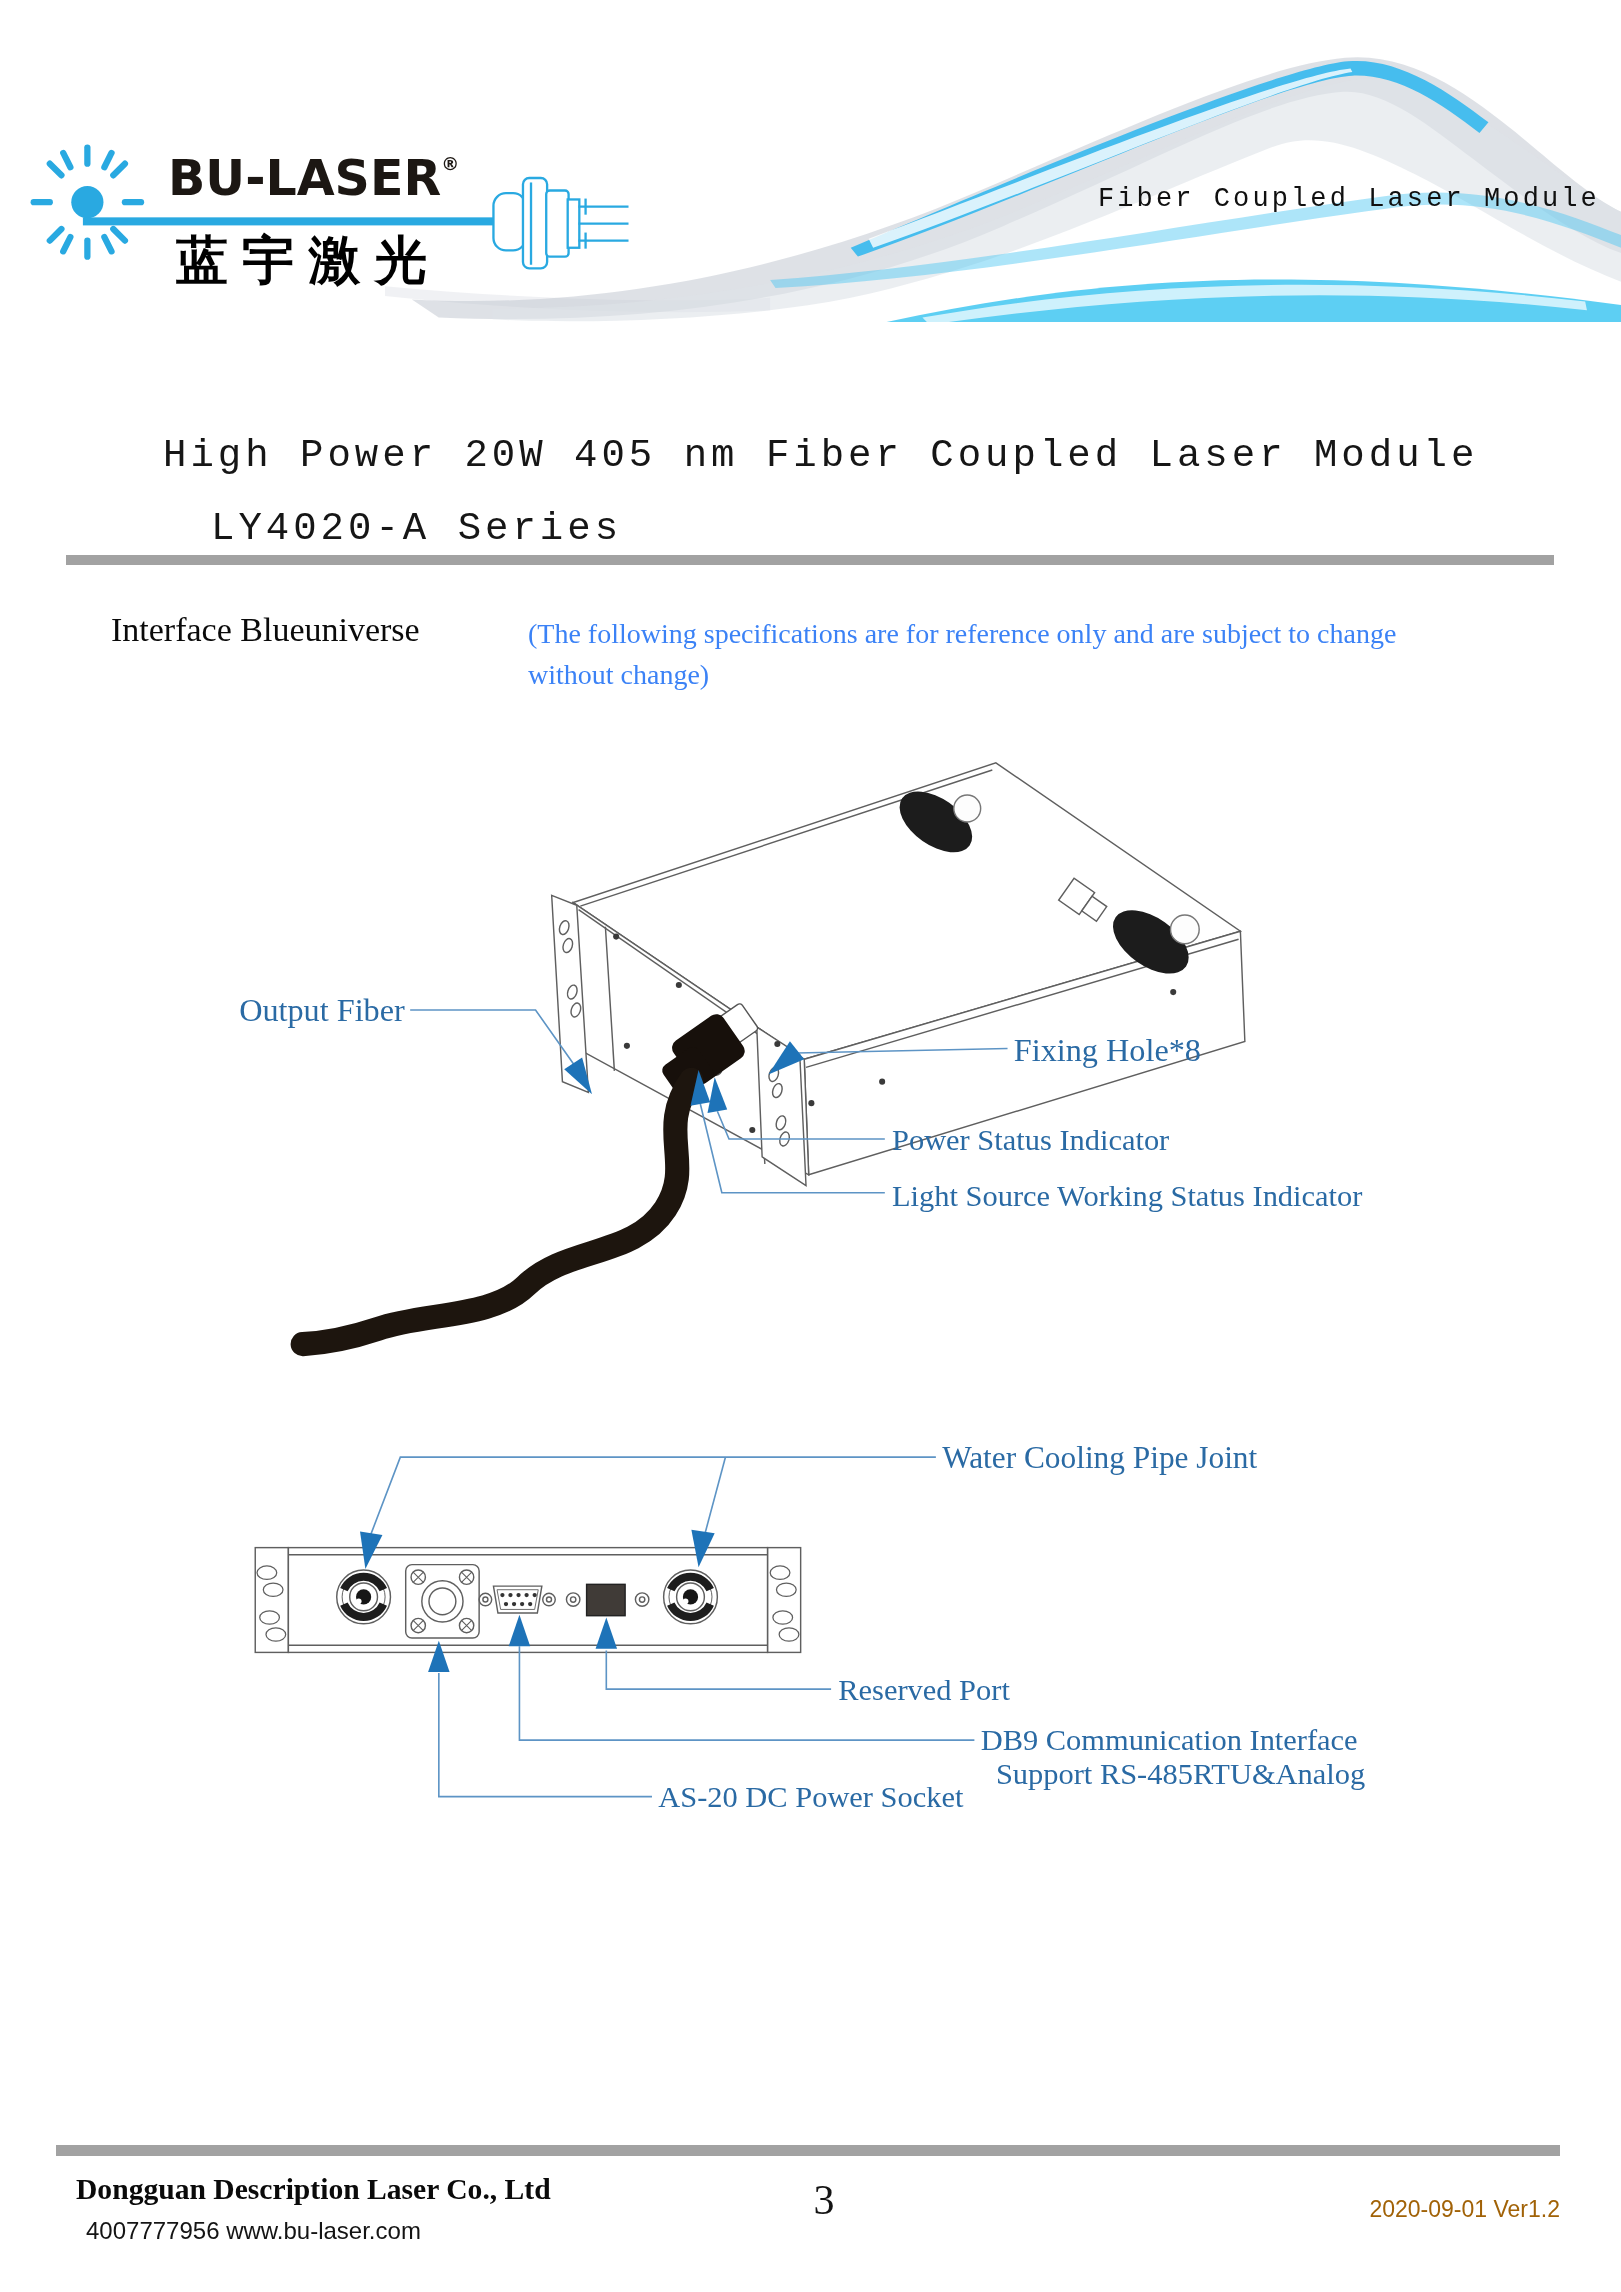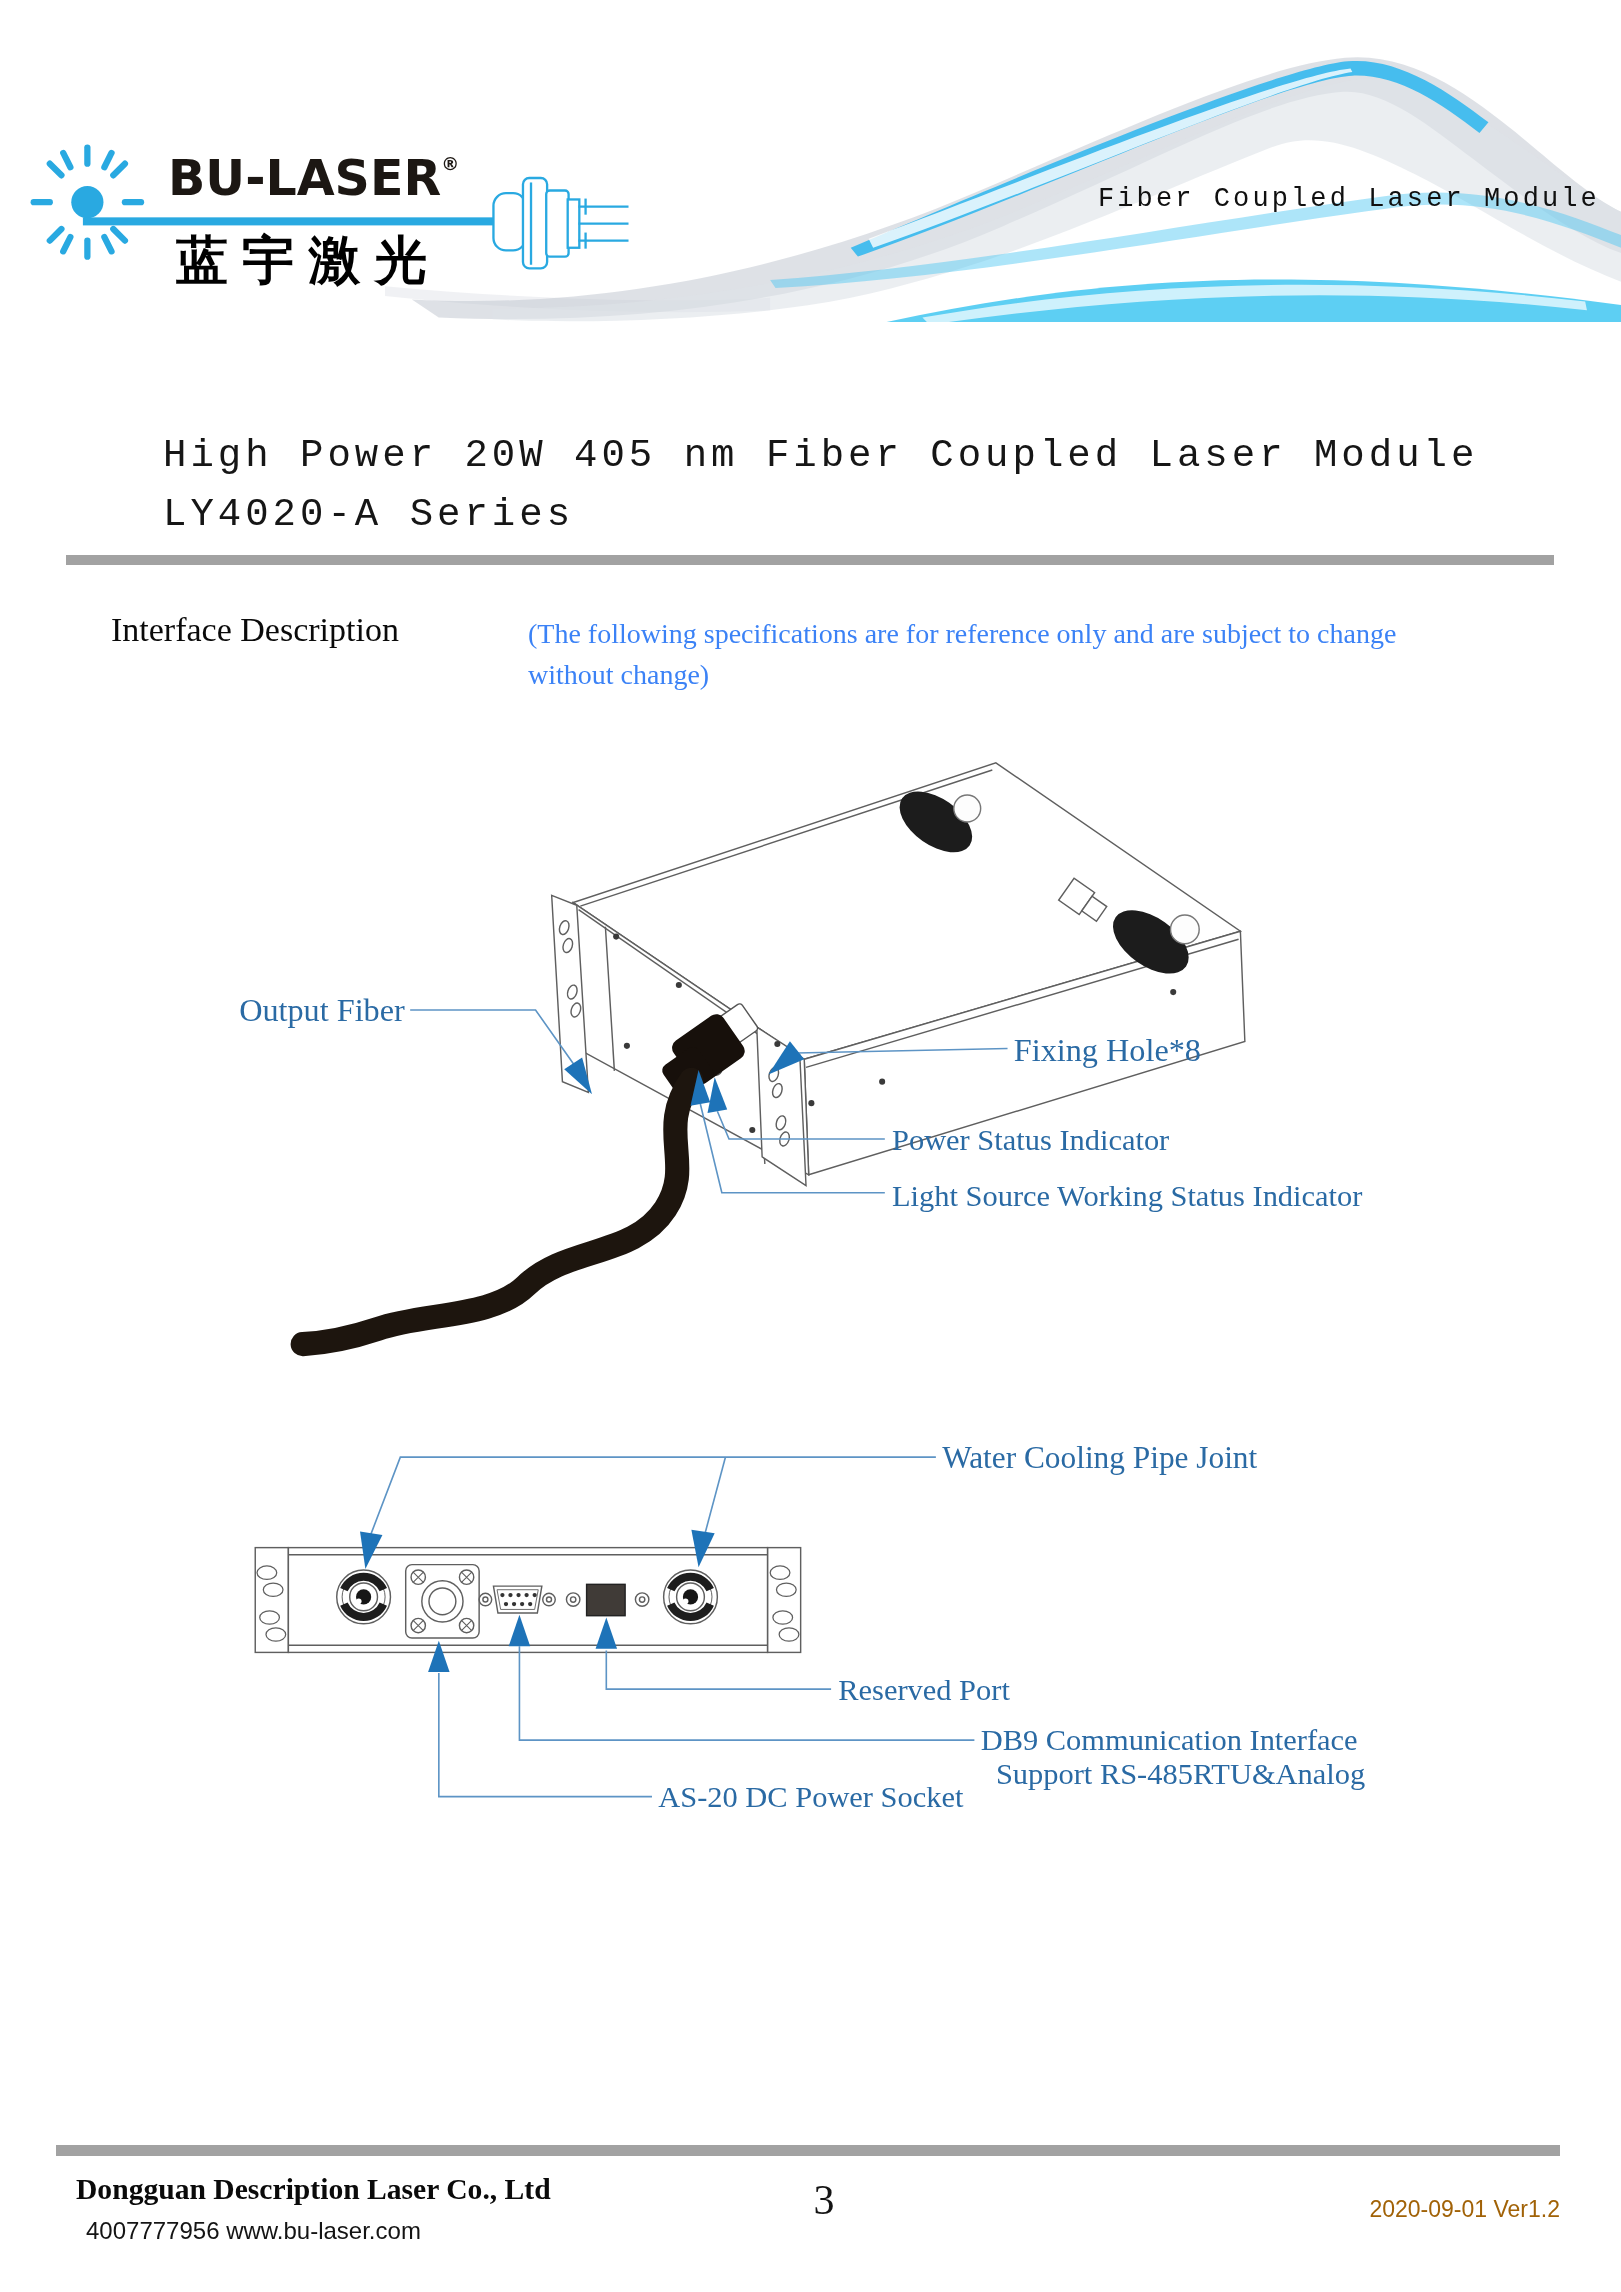--- a/index.html
+++ b/index.html
@@ -77,24 +77,24 @@
       <line x1="646" y1="269" x2="702" y2="269"></line>
       <line x1="654" y1="222" x2="654" y2="240"></line>
       <line x1="654" y1="260" x2="654" y2="278"></line>
     </g>
   </svg>
 
   <div class="abs brand-en"><span>BU-LASER</span><span class="brand-reg">®</span></div>
   <div class="abs brand-cn">蓝宇激光</div>
 
   <div class="abs title-line" style="top:434px;">High Power 20W 405 nm Fiber Coupled Laser Module</div>
-  <div class="abs title-line" style="top:493px;">LY4020-A Series</div>
+  <div class="abs title-line" style="top:507px;margin-left:48px;">LY4020-A Series</div>
   <div class="abs rule" style="left:66px;top:555px;width:1488px;height:9.9px;"></div>
 
-  <div class="abs serif section-heading">Interface Description</div>
+  <div class="abs serif section-heading">Interface Blueuniverse</div>
   <div class="abs serif section-note">
     <div>(The following specifications are for reference only and are subject to change</div>
     <div>without change)</div>
   </div>
 
   <svg class="abs" style="left:0;top:743px;" width="1621" height="663" viewBox="0 830 1810 740">
     <g stroke="#5f5f5f" stroke-width="1.6" fill="none">
 
       <polygon points="1112,852 1385,1040 898,1183 640,1008" fill="#ffffff"></polygon>
       <line x1="1108" y1="860" x2="648" y2="1012"></line>

